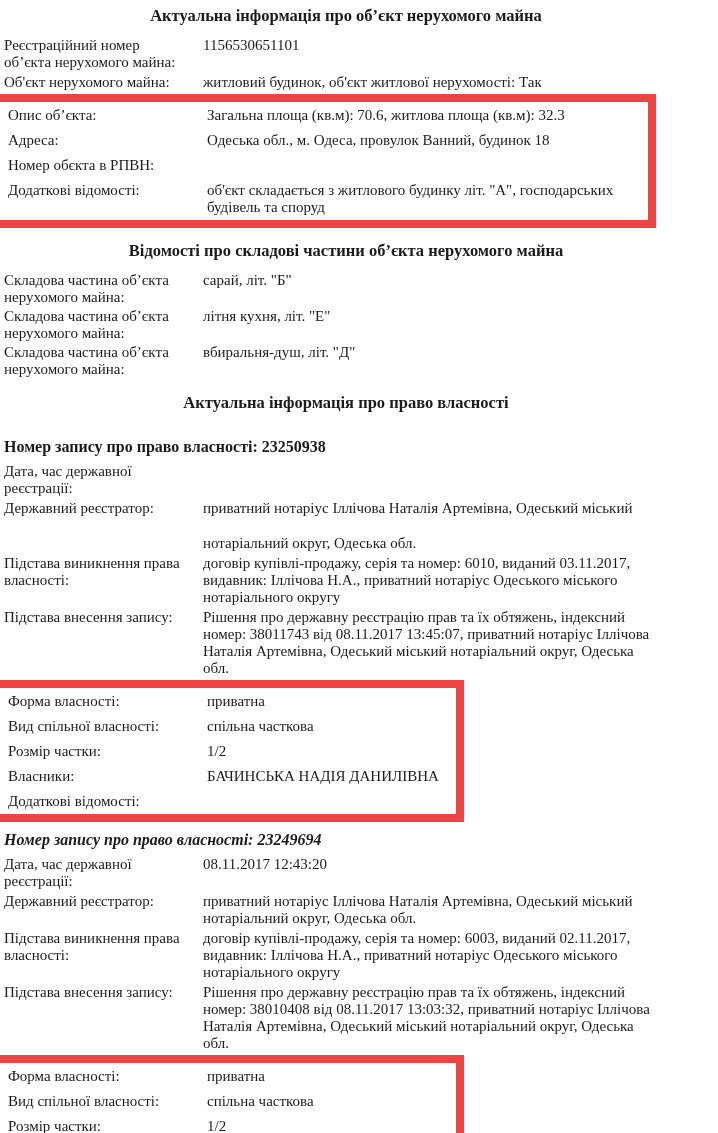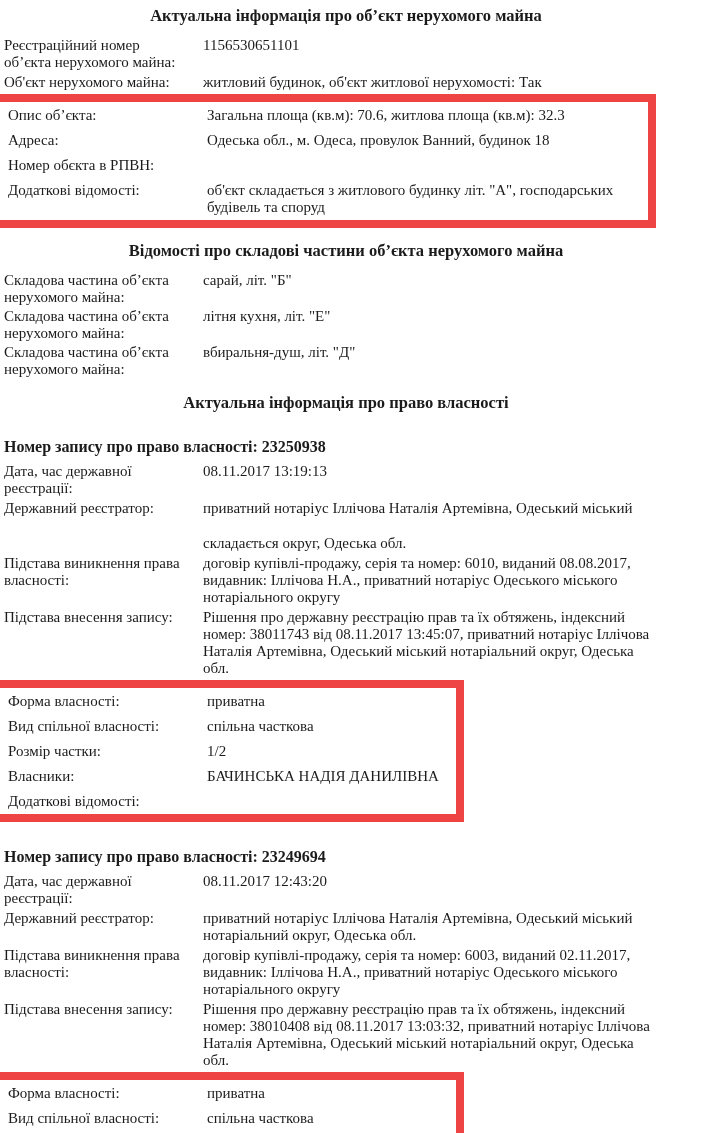--- a/index.html
+++ b/index.html
@@ -9,21 +9,21 @@
     font-size:15px;line-height:17px;color:#1b1b1b;
   }
   .doc{padding:6px 30px 0 4px;}
   .sec-title{
     font-weight:bold;text-align:center;font-size:16.5px;line-height:20px;
     margin:0 0 11px 0;
   }
   .sec-title.mt1{margin-top:13px;}
   .sec-title.mt2{margin-top:15px;margin-bottom:24px;}
   .rec-heading{font-weight:bold;font-size:16px;line-height:20px;margin:0 0 6px 0;}
-  .rec-heading.mt{margin-top:25px;}
+  .rec-heading.mt{margin-top:8px;font-style:italic;}
   .row{display:flex;align-items:flex-start;margin-bottom:3px;gap:12px;}
   .row .lbl{width:180px;flex:none;padding-right:7px;}
   .row .val{width:451px;flex:none;}
   .sec2 .row{margin-bottom:2px;}
   .hl-box{
     border:8px solid #ef4444;
     margin:2px 0 8px -16px;
     padding:5px 6px 4px 12px;
     box-sizing:border-box;
     background:transparent;
@@ -89,32 +89,31 @@
     </div>
   </div>
 
   <div class="sec-title mt2">Актуальна інформація про право власності</div>
 
   <div class="rec-heading">Номер запису про право власності: 23250938</div>
 
   <div class="rows-block">
     <div class="row">
       <div class="lbl">Дата, час державної реєстрації:</div>
-      <div class="val">08.11.2017 13:19:13</div>
     </div>
     <div class="row">
       <div class="lbl">Державний реєстратор:</div>
       <div class="val">
         <div>приватний нотаріус Іллічова Наталія Артемівна, Одеський міський</div>
-        <div class="para-gap">складається округ, Одеська обл.</div>
+        <div class="para-gap">нотаріальний округ, Одеська обл.</div>
       </div>
     </div>
     <div class="row">
       <div class="lbl">Підстава виникнення права власності:</div>
-      <div class="val">договір купівлі-продажу, серія та номер: 6010, виданий 08.08.2017, видавник: Іллічова Н.А., приватний нотаріус Одеського міського нотаріального округу</div>
+      <div class="val">договір купівлі-продажу, серія та номер: 6010, виданий 03.11.2017, видавник: Іллічова Н.А., приватний нотаріус Одеського міського нотаріального округу</div>
     </div>
     <div class="row">
       <div class="lbl">Підстава внесення запису:</div>
       <div class="val">Рішення про державну реєстрацію прав та їх обтяжень, індексний номер: 38011743 від 08.11.2017 13:45:07, приватний нотаріус Іллічова Наталія Артемівна, Одеський міський нотаріальний округ, Одеська обл.</div>
     </div>
   </div>
 
   <div class="hl-box narrow">
     <div class="row">
       <div class="lbl">Форма власності:</div>

